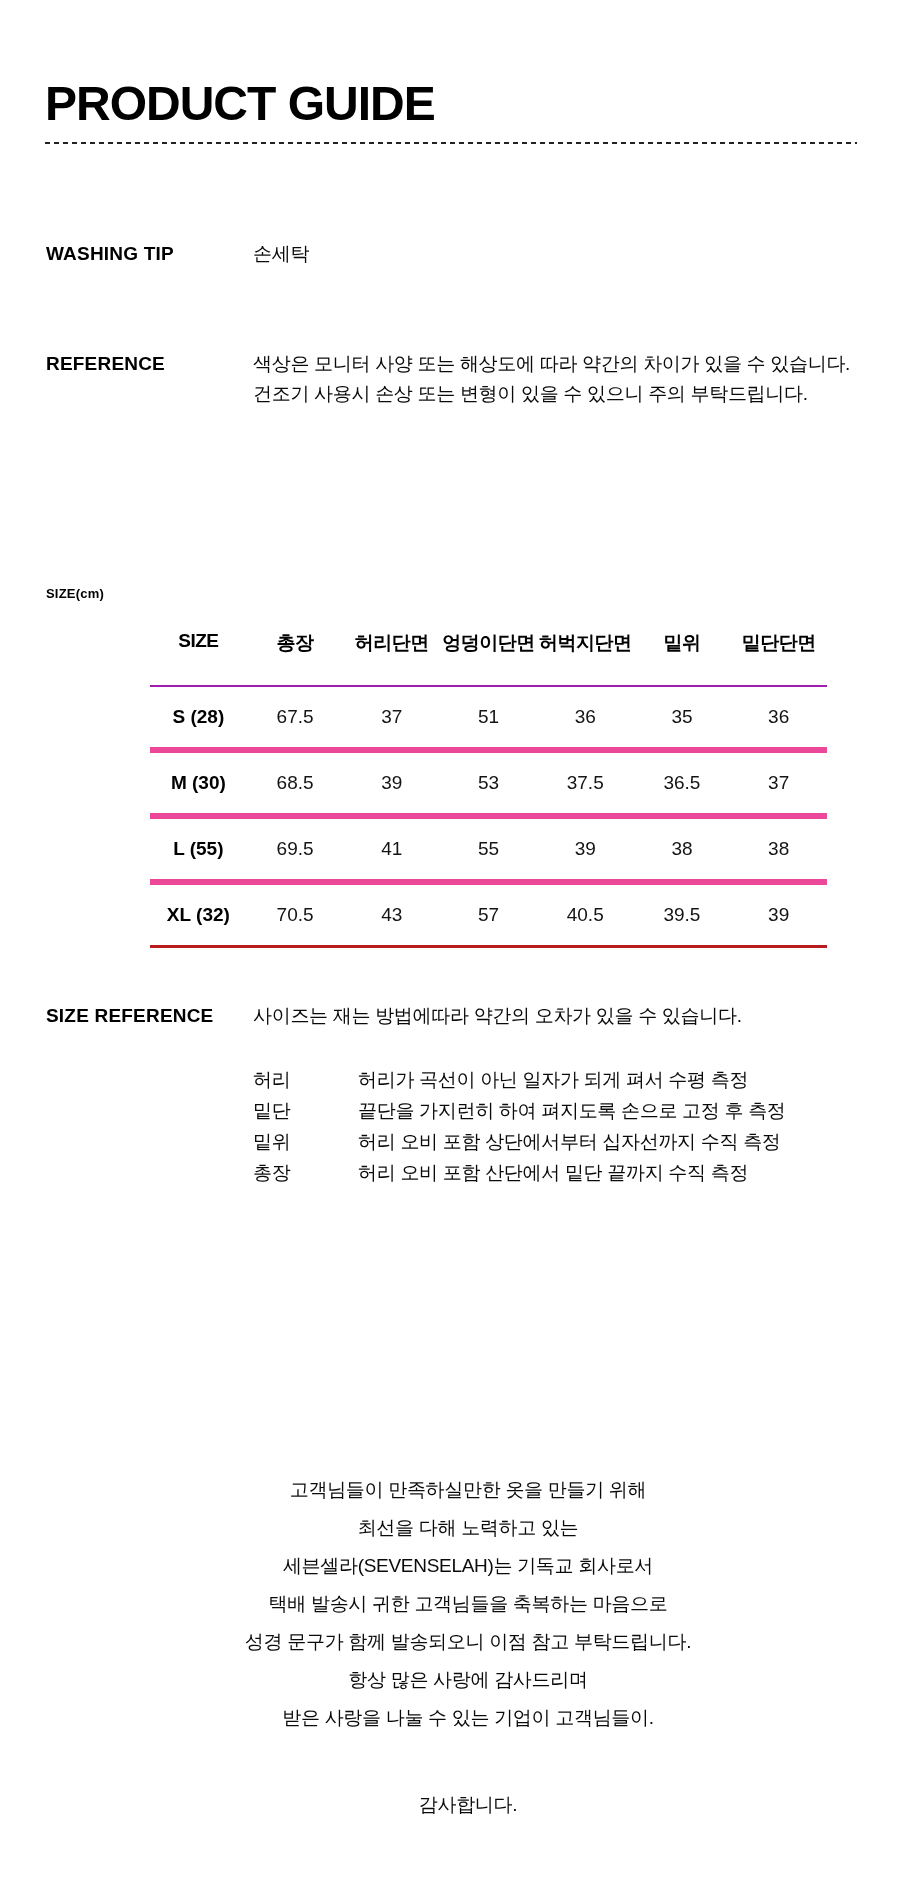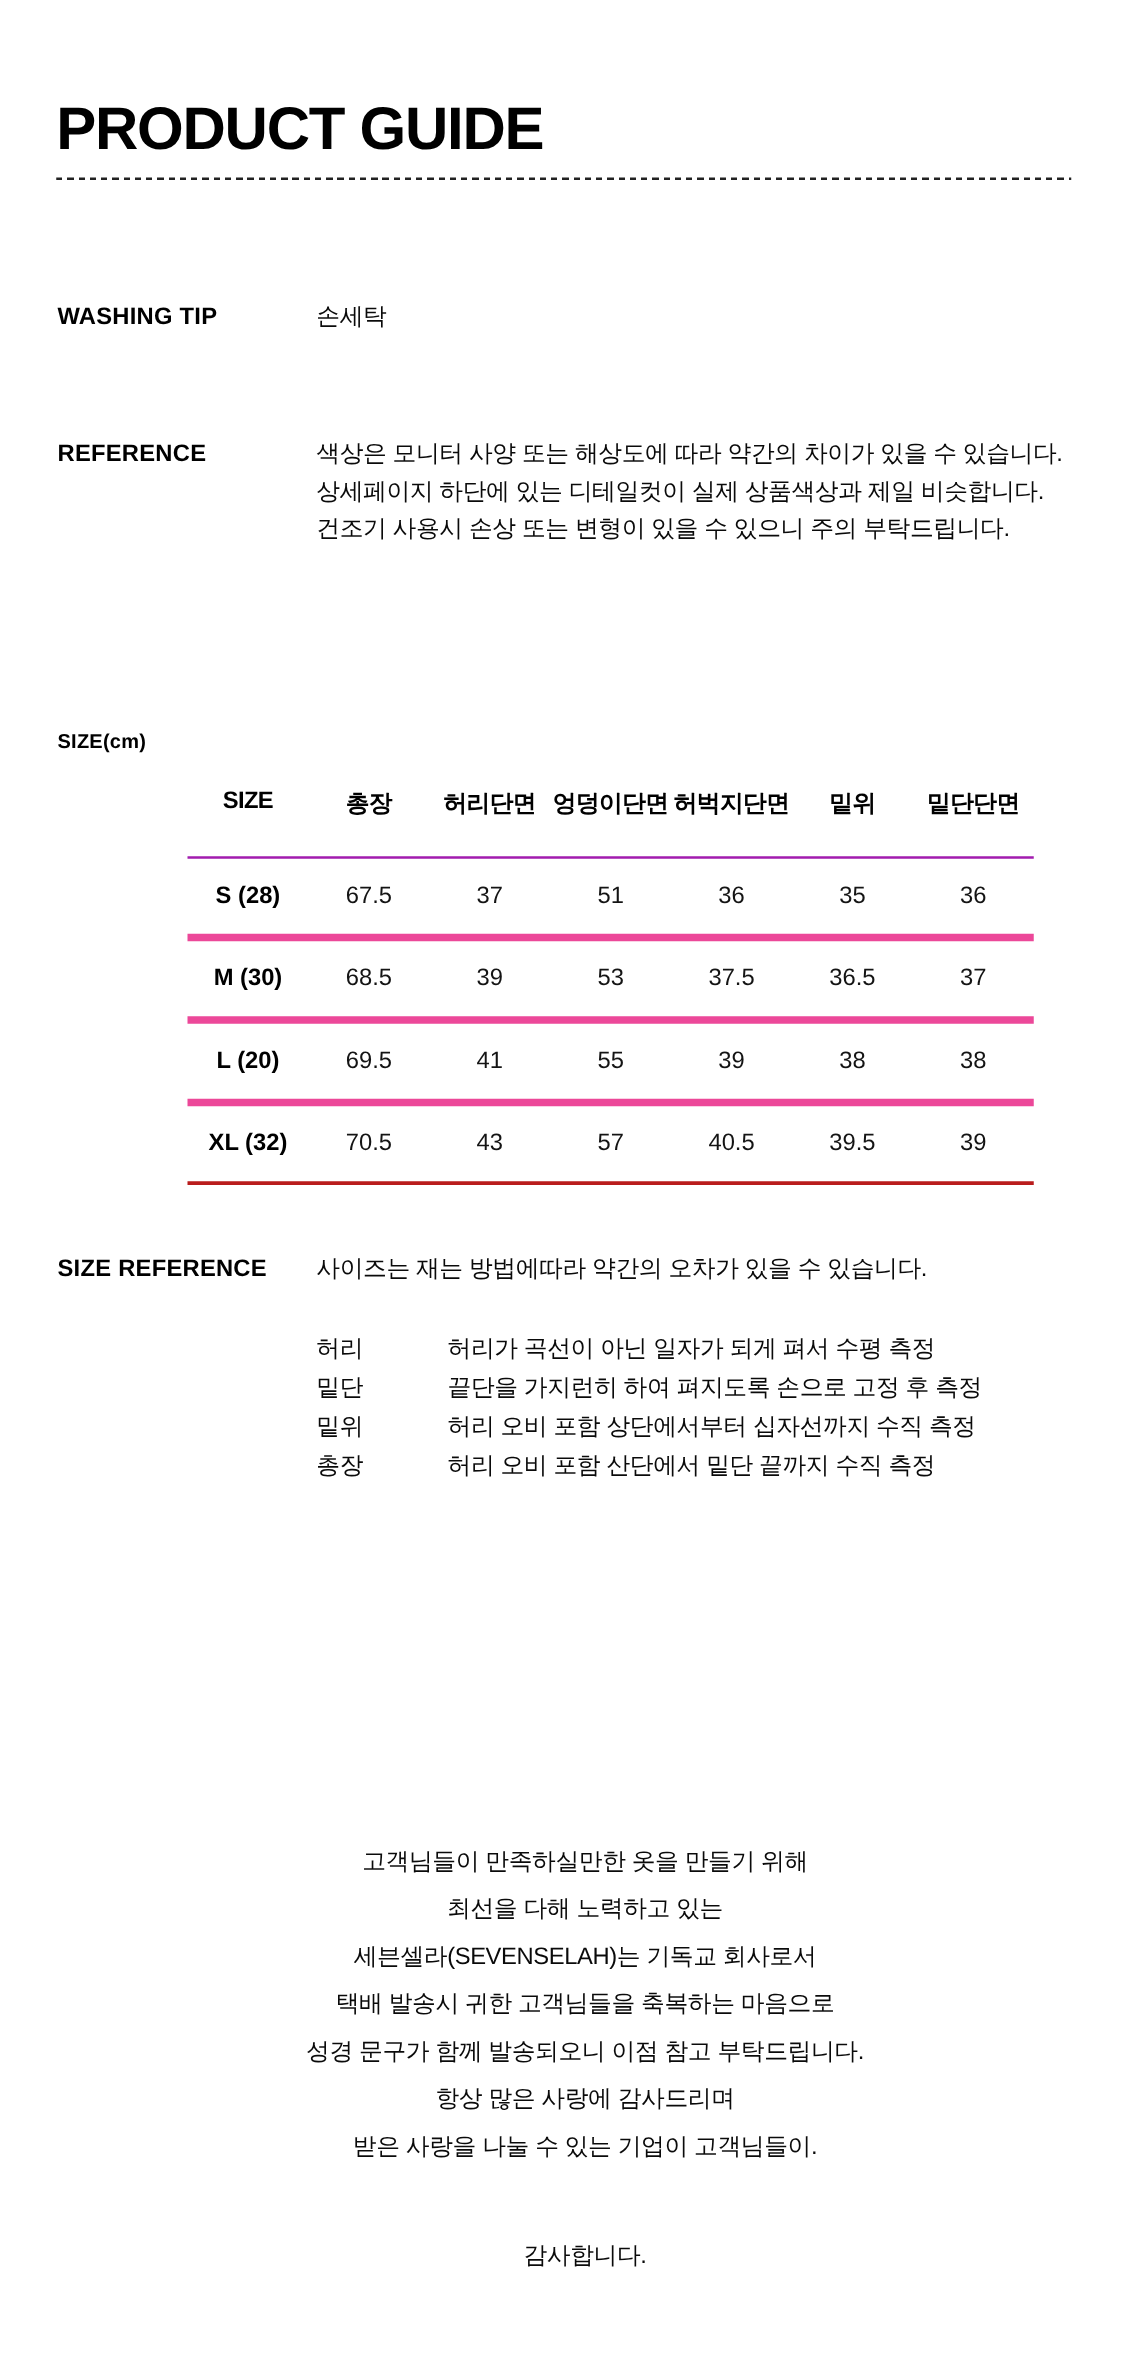--- a/index.html
+++ b/index.html
@@ -29,21 +29,21 @@
   }
   .body-text{
     position:absolute;left:253px;
     font-size:19px;color:#0a0a0a;letter-spacing:-0.3px;
     line-height:30px;white-space:nowrap;
   }
   .washing-label{top:244px;}
   .washing-value{top:239px;}
   .reference-label{top:354px;}
   .reference-lines{top:349px;}
-  .size-label{top:584px;font-size:16px;}
+  .size-label{top:584px;font-size:13px;}
 
   
   .size-table{position:absolute;left:150px;top:630px;width:677px;}
   .thead{display:flex;height:55px;align-items:flex-start;border-bottom:2px solid #a21caf;}
   .thead .cell{
     flex:1;text-align:center;font-size:19px;font-weight:700;
     letter-spacing:-0.5px;white-space:nowrap;
   }
   .trow{display:flex;height:60px;align-items:center;border-bottom:6px solid #ec4899;}
   .trow.last{border-bottom:3px solid #b91c1c;}
@@ -75,21 +75,20 @@
 
   <h1 class="title">PRODUCT GUIDE</h1>
   <div class="divider"></div>
 
   <div class="label washing-label">WASHING TIP</div>
   <div class="body-text washing-value">손세탁</div>
 
   <div class="label reference-label">REFERENCE</div>
   <div class="body-text reference-lines">
     <div>색상은 모니터 사양 또는 해상도에 따라 약간의 차이가 있을 수 있습니다.</div>
-    <div>상세페이지 하단에 있는 디테일컷이 실제 상품색상과 제일 비슷합니다.</div>
     <div>건조기 사용시 손상 또는 변형이 있을 수 있으니 주의 부탁드립니다.</div>
   </div>
 
   <div class="label size-label">SIZE(cm)</div>
 
   <div class="size-table">
     <div class="thead">
       <div class="cell">SIZE</div>
       <div class="cell">총장</div>
       <div class="cell">허리단면</div>
@@ -113,21 +112,21 @@
       <div class="cell row-label">M (30)</div>
       <div class="cell">68.5</div>
       <div class="cell">39</div>
       <div class="cell">53</div>
       <div class="cell">37.5</div>
       <div class="cell">36.5</div>
       <div class="cell">37</div>
     </div>
 
     <div class="trow">
-      <div class="cell row-label">L (20)</div>
+      <div class="cell row-label">L (55)</div>
       <div class="cell">69.5</div>
       <div class="cell">41</div>
       <div class="cell">55</div>
       <div class="cell">39</div>
       <div class="cell">38</div>
       <div class="cell">38</div>
     </div>
 
     <div class="trow last">
       <div class="cell row-label">XL (32)</div>

